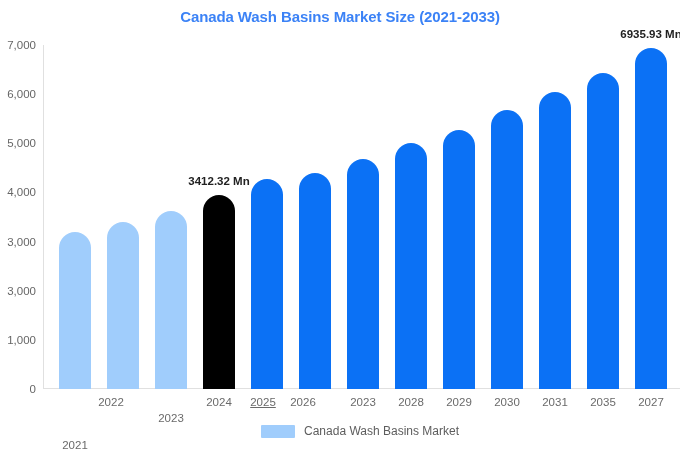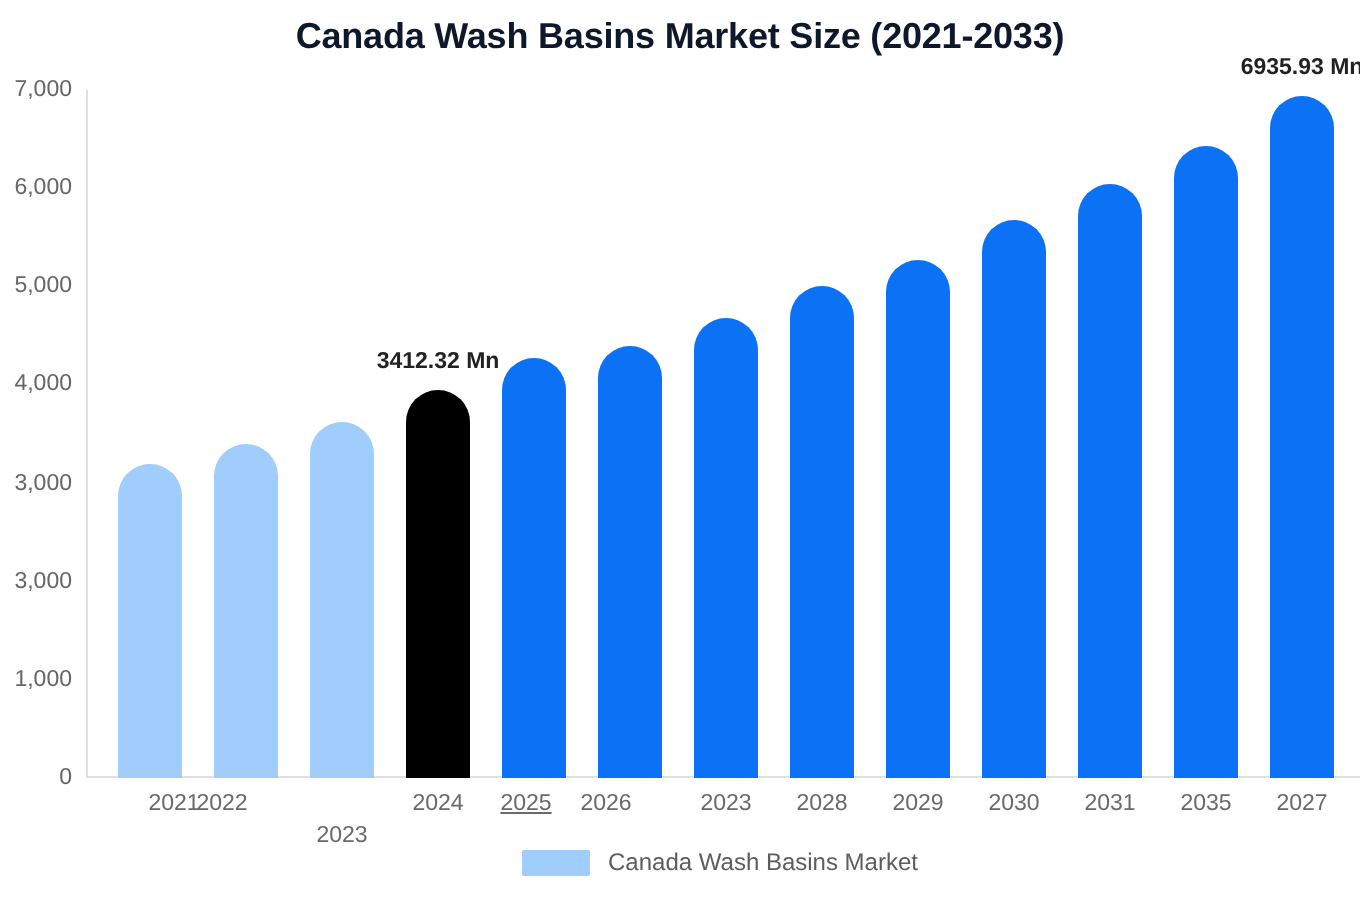--- a/index.html
+++ b/index.html
@@ -8,21 +8,21 @@
     width:680px;height:450px;overflow:hidden;background:#ffffff;
     font-family:"Liberation Sans", sans-serif;
     -webkit-font-smoothing:antialiased;
   }
   #chart-root{position:relative;width:680px;height:450px;}
 
   
   .chart-title{
     position:absolute;left:0;top:8px;width:680px;
     text-align:center;
-    font-size:18px;font-weight:bold;color:#0f172a;
+    font-size:15px;font-weight:bold;color:#3b82f6;
     letter-spacing:-0.1px;
     white-space:nowrap;
   }
 
   
   .plot{
     position:absolute;
     left:43px;top:45px;
     width:637px;height:344px;
   }
@@ -145,21 +145,21 @@
         </div>
         <div class="bar-slot" style="left: 584px;">
           <div class="bar solid" title="2033: 6935.93" style="height: 340.851px;"></div>
         </div>
         <div class="bar-value" style="left: 176px; bottom: 201.548px;">3412.32 Mn</div>
         <div class="bar-value" style="left: 608px; bottom: 348.851px;">6935.93 Mn</div>
       </div>
   </div>
 
   <div class="x-labels">
-      <div class="x-label" style="left: 20px;">2021</div>
+      <div class="x-label" style="left: 8px; margin-top: 43px;">2021</div>
       <div class="x-label" style="left: 44px;">2022</div>
       <div class="x-label" style="left: 104px; margin-top: 16px;">2023</div>
       <div class="x-label" style="left: 152px;">2024</div>
       <div class="x-label" style="left: 196px; text-decoration: underline;">2025</div>
       <div class="x-label" style="left: 236px;">2026</div>
       <div class="x-label" style="left: 296px;">2023</div>
       <div class="x-label" style="left: 344px;">2028</div>
       <div class="x-label" style="left: 392px;">2029</div>
       <div class="x-label" style="left: 440px;">2030</div>
       <div class="x-label" style="left: 488px;">2031</div>

